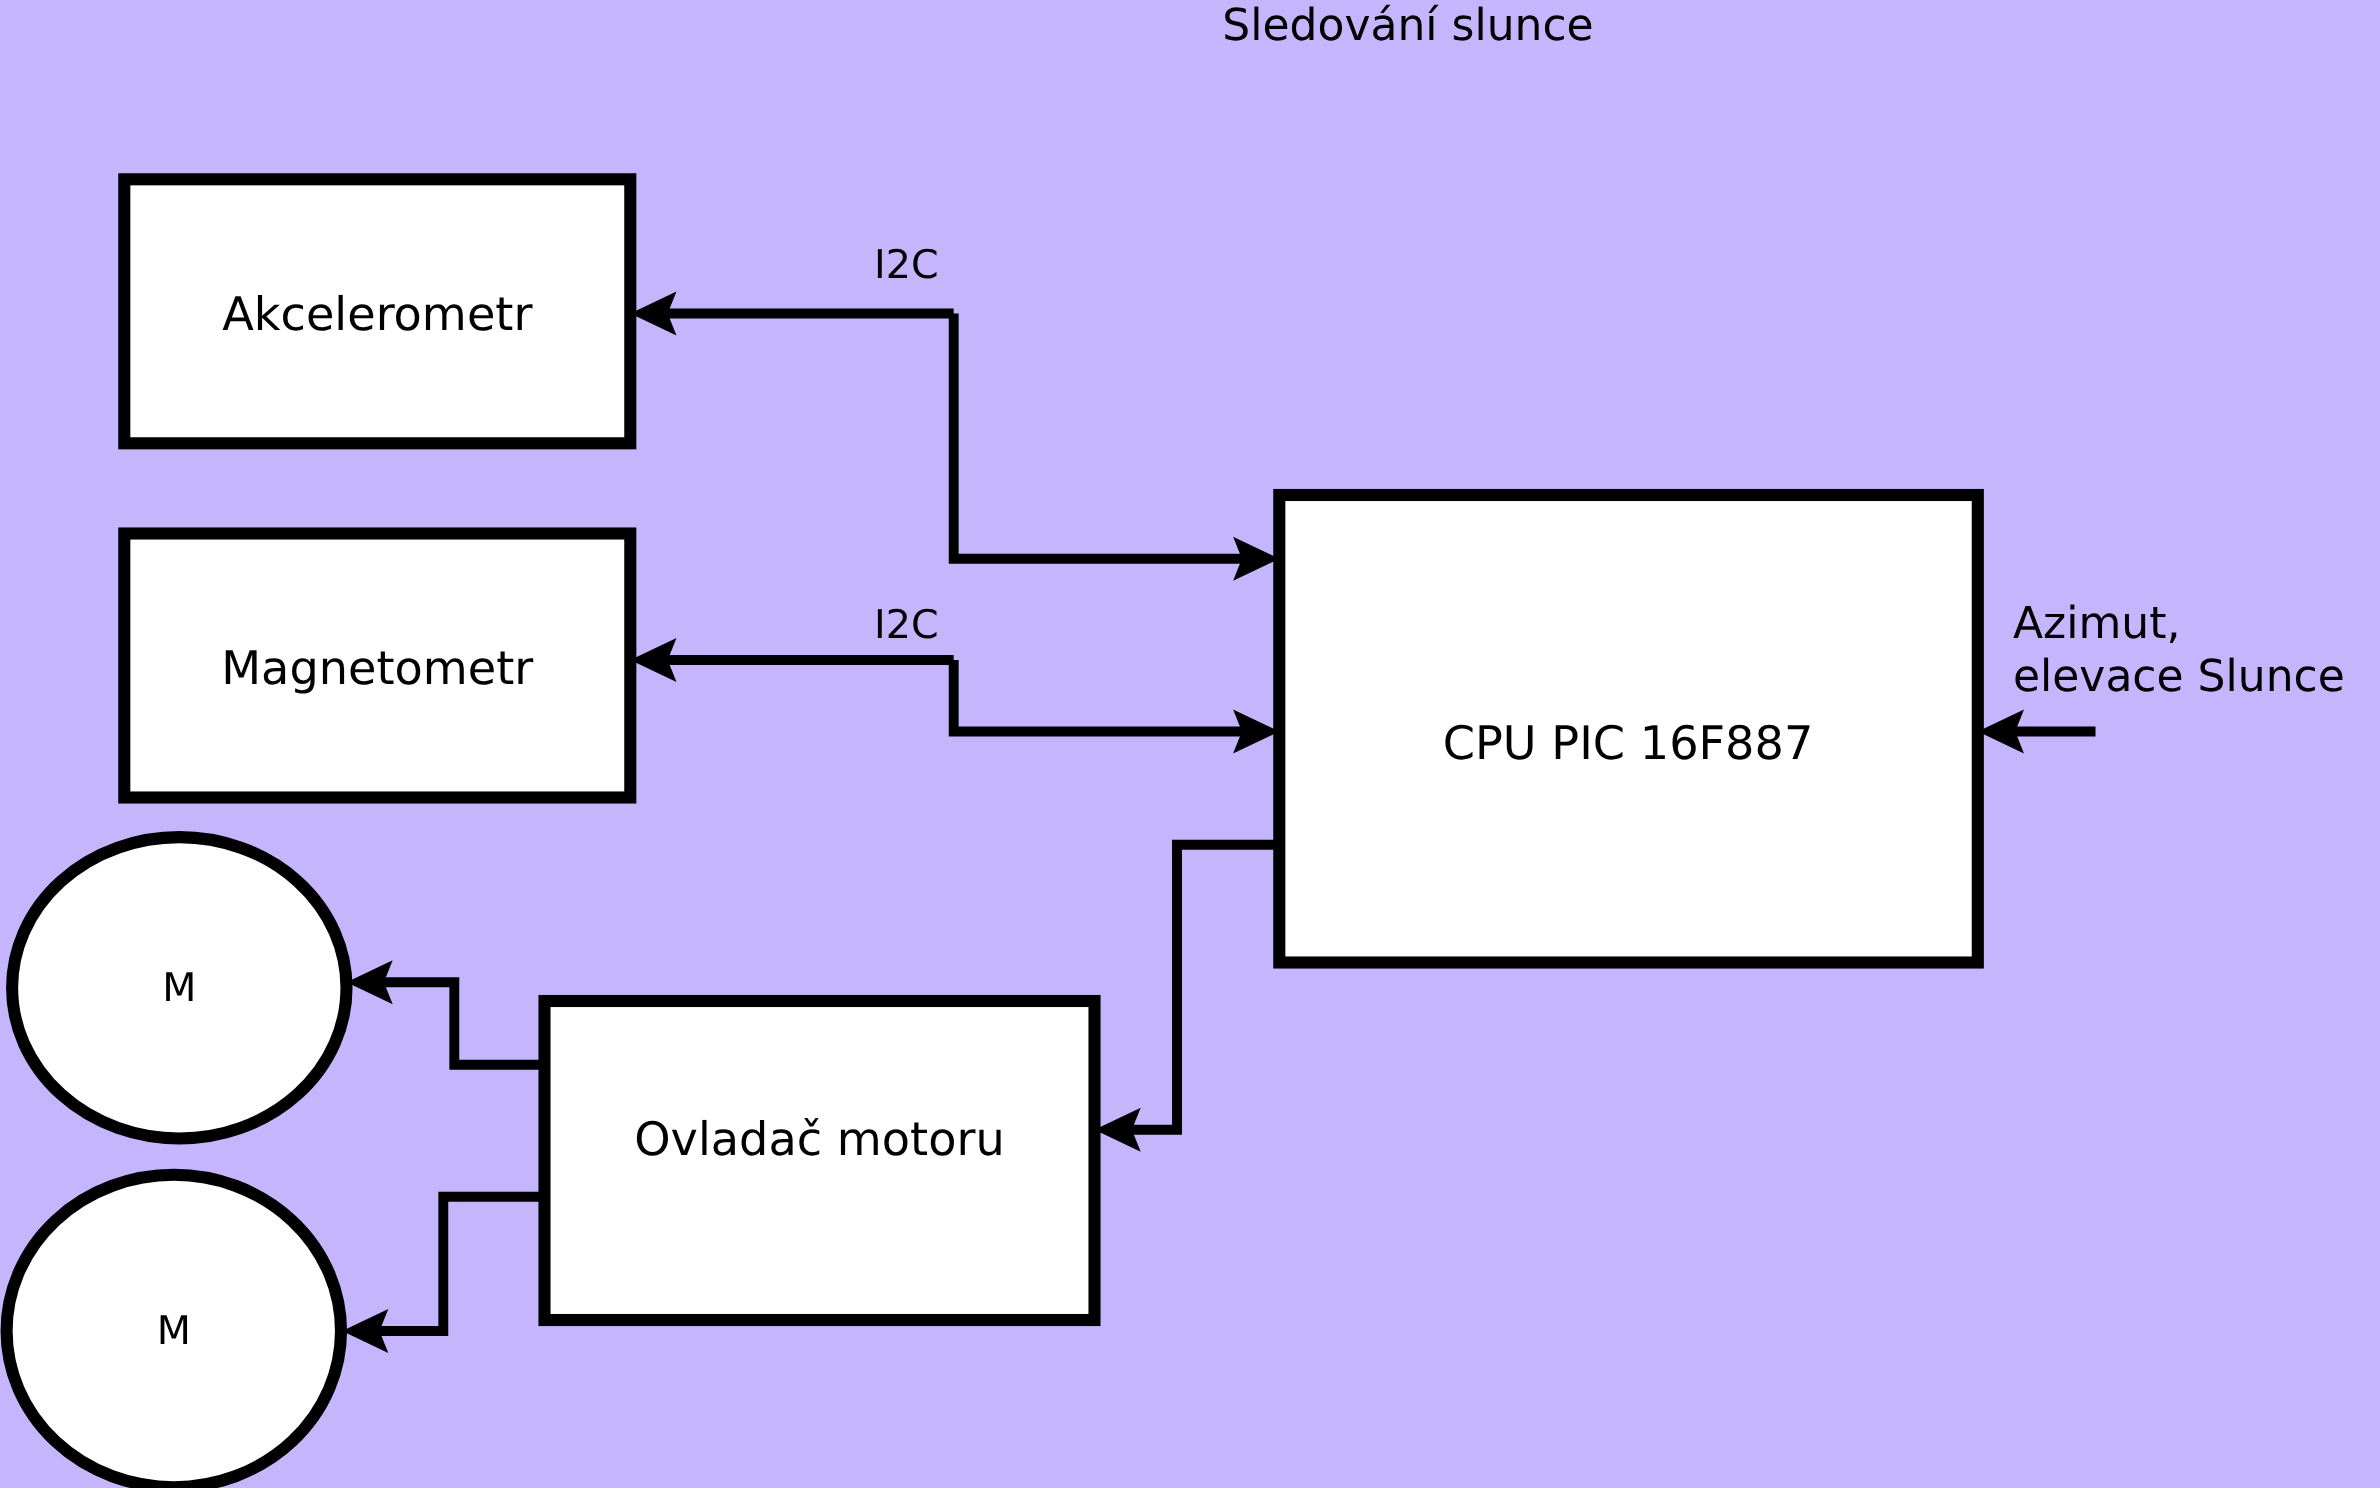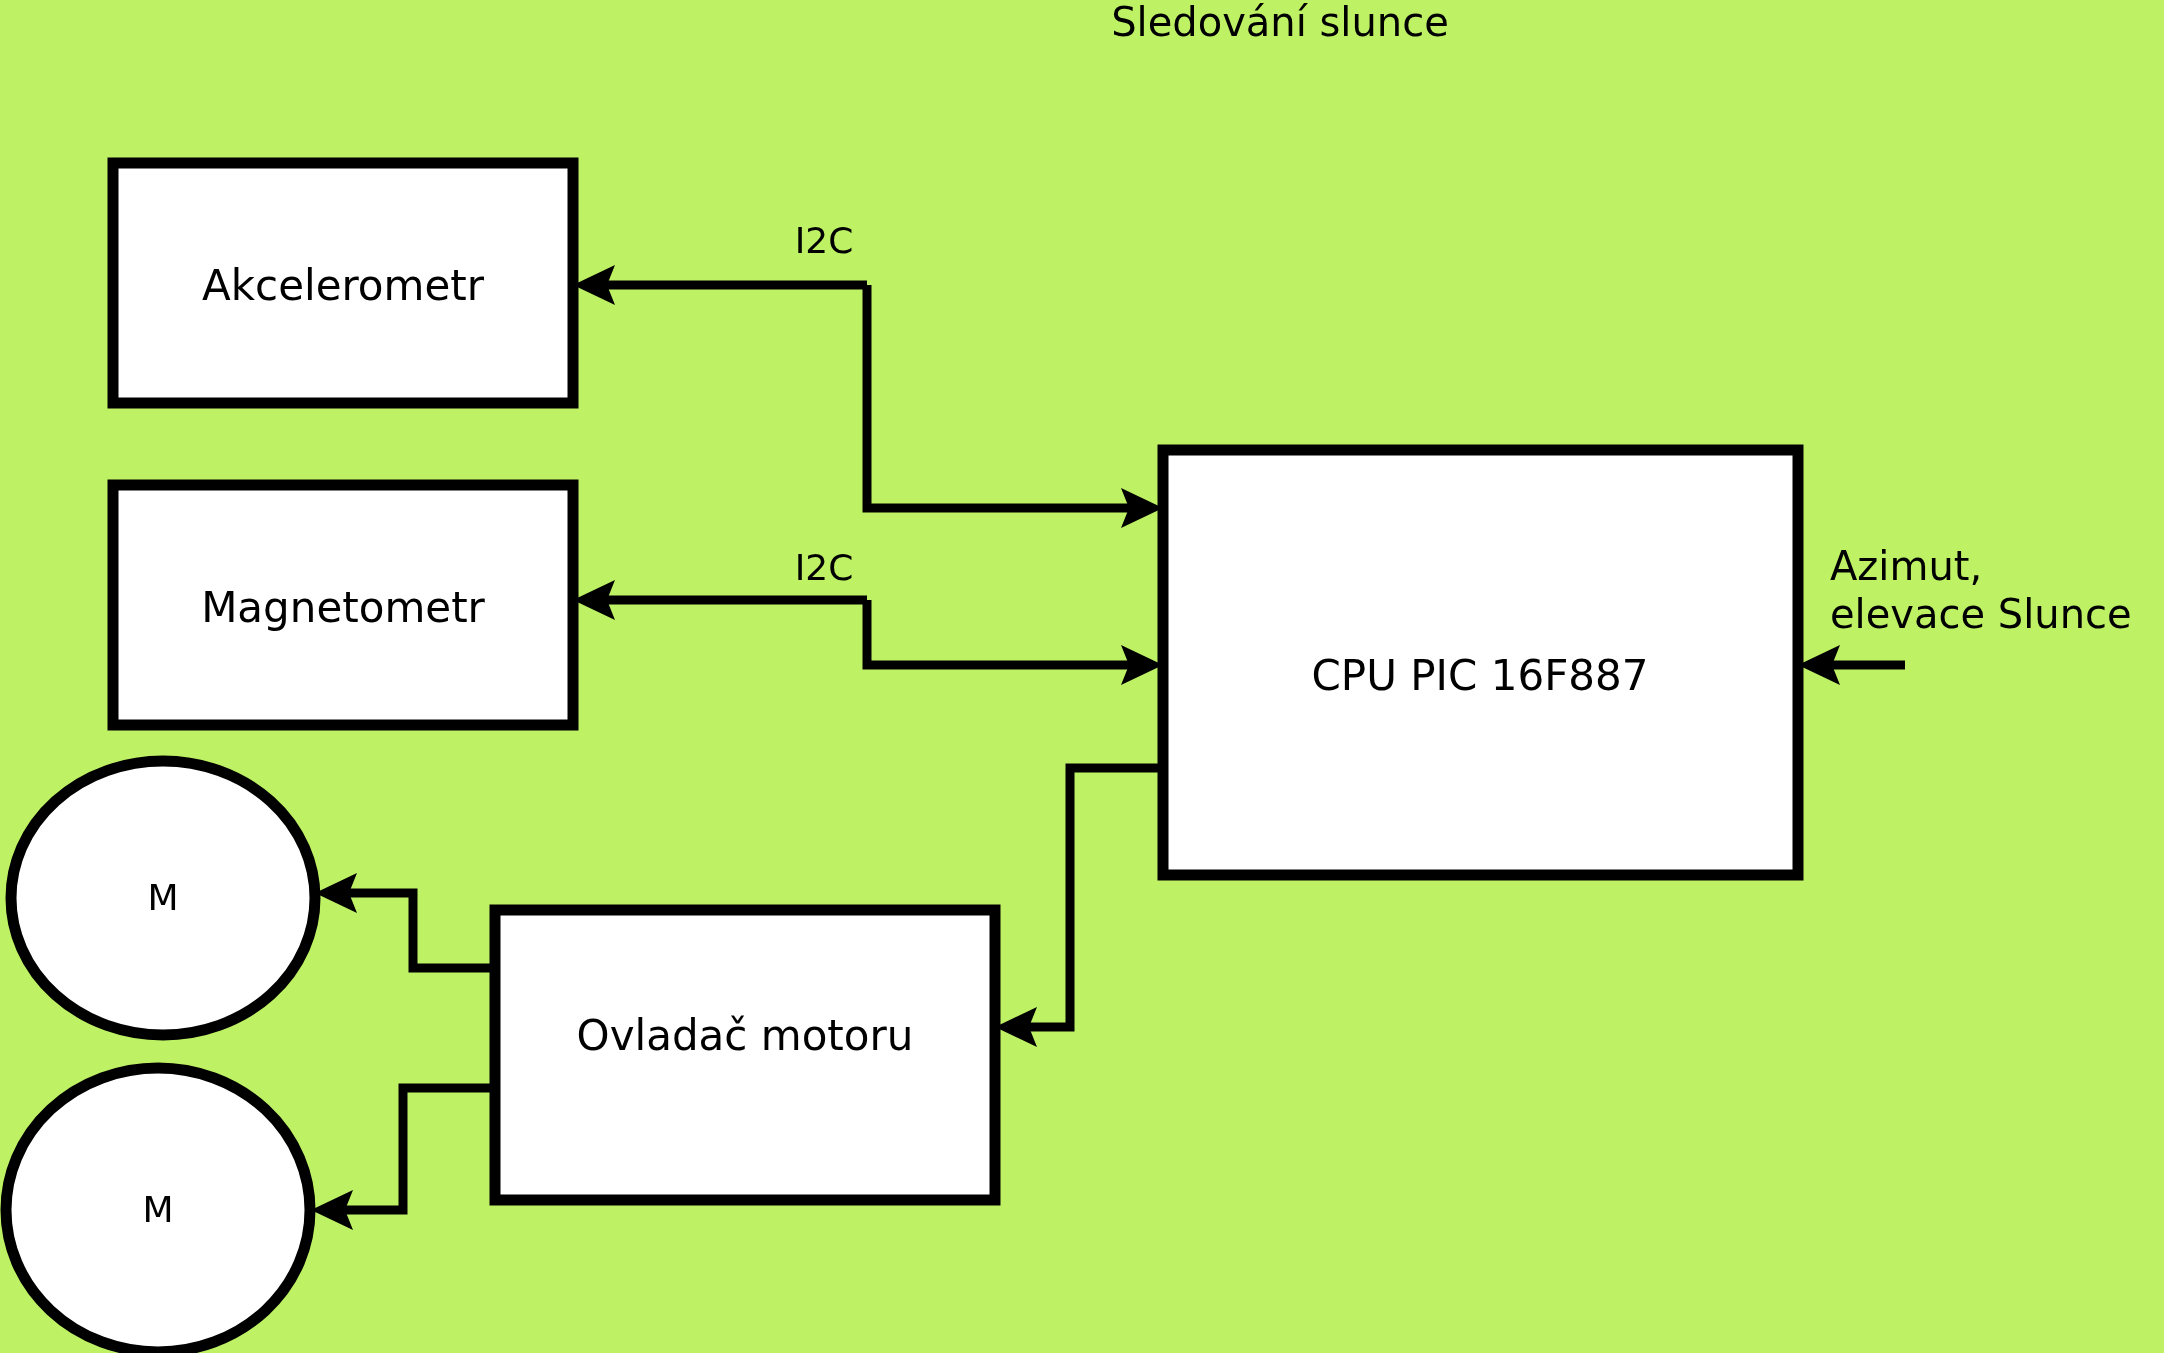--- a/index.html
+++ b/index.html
@@ -8,21 +8,21 @@
     padding: 0;
     background: #ffffff;
   }
   body {
     font-family: "DejaVu Sans", sans-serif;
   }
   #diagram-root {
     position: relative;
     width: 2164px;
     height: 1353px;
-    background: #bef264;
+    background: #c4b5fd;
     overflow: hidden;
   }
   svg#diagram-svg {
     display: block;
     width: 2164px;
     height: 1353px;
   }
   .shape-stroke {
     fill: #ffffff;
     stroke: #000000;

